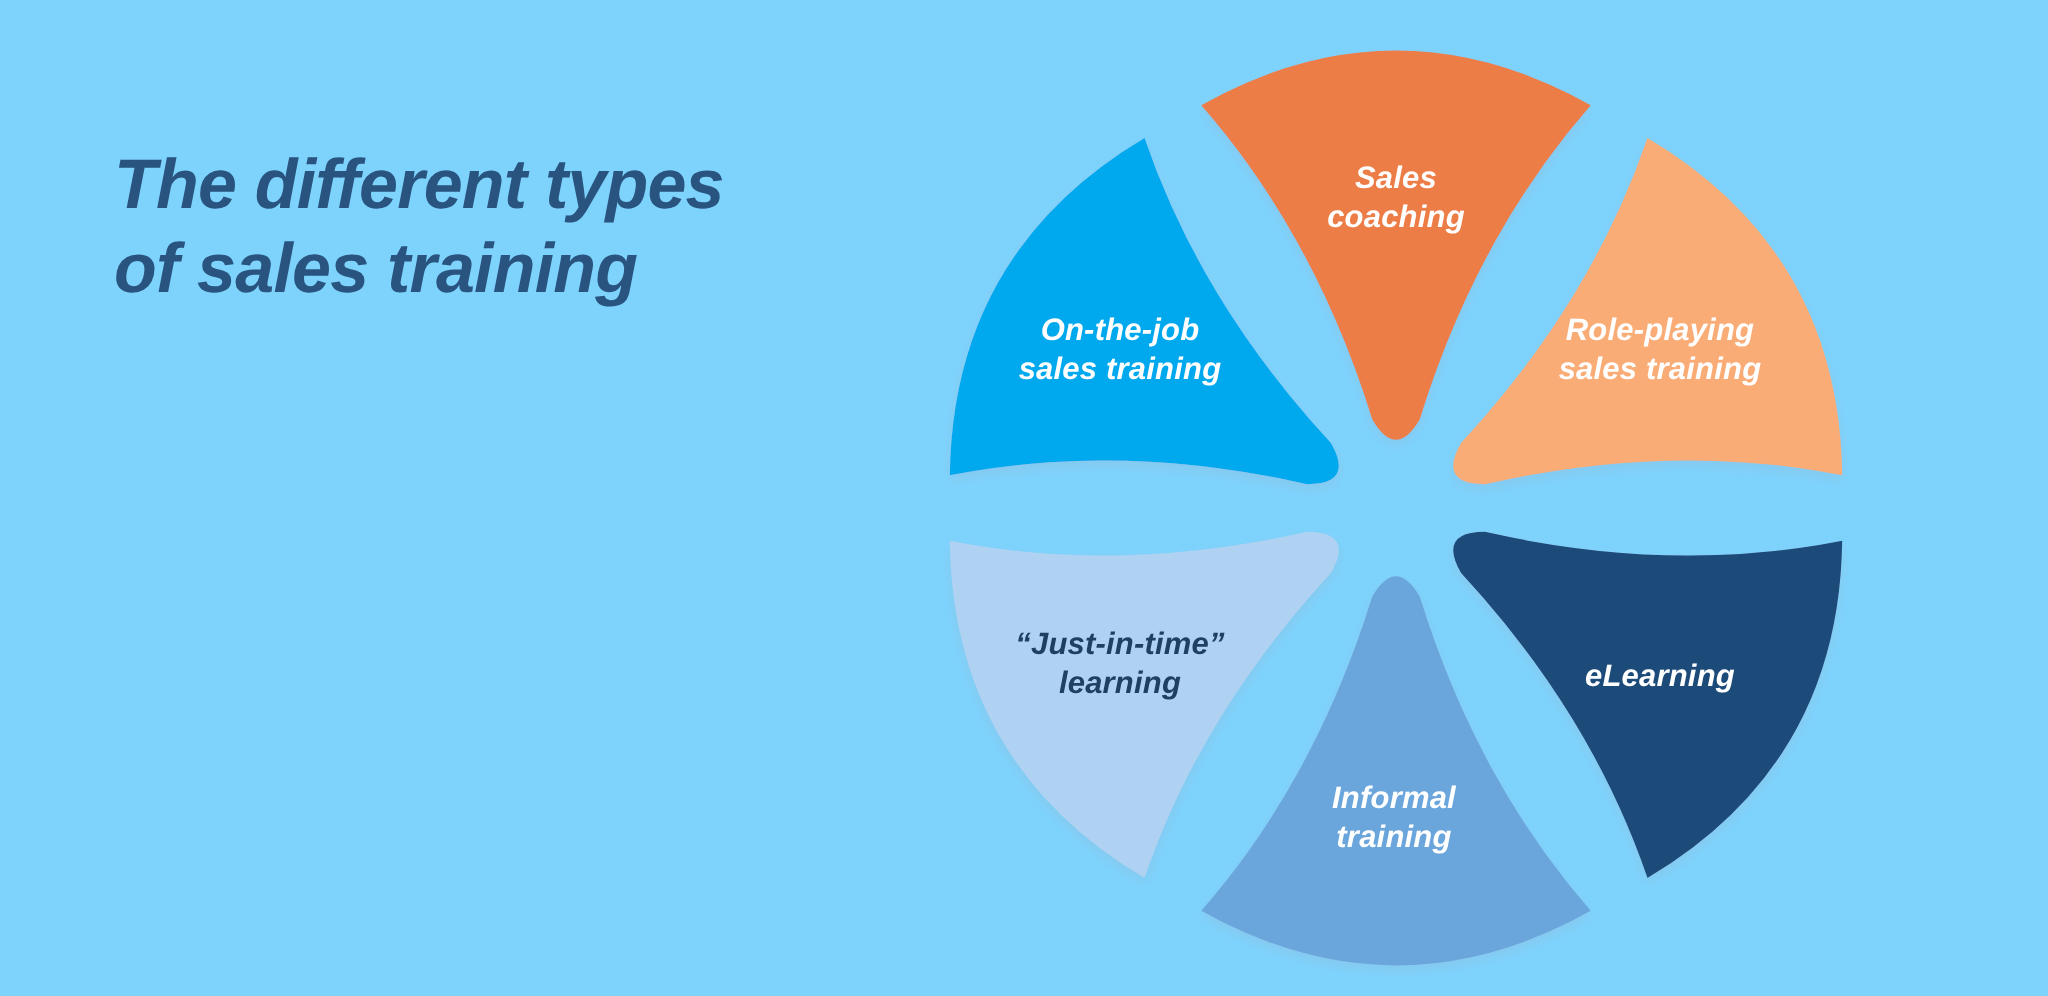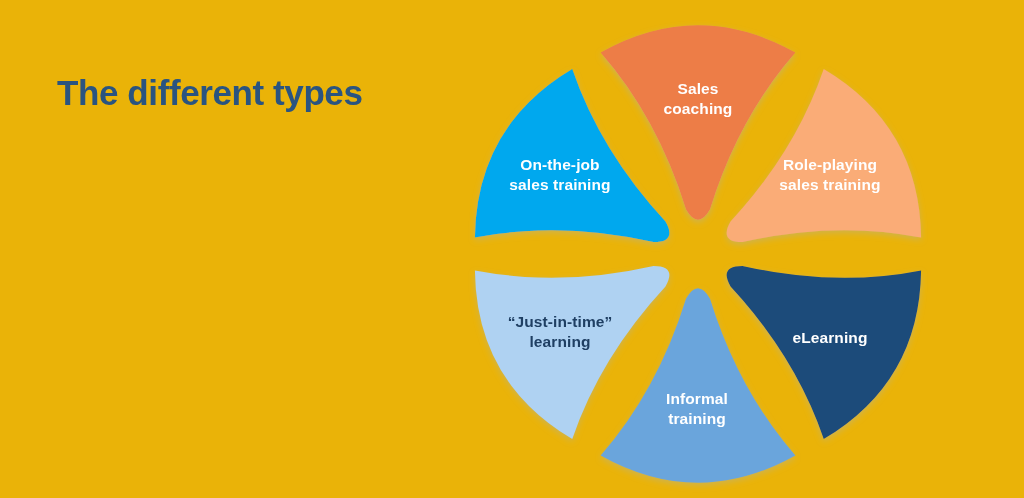--- a/index.html
+++ b/index.html
@@ -52,24 +52,25 @@
     text-anchor: middle;
     letter-spacing: 0.1px;
   }
   .petal-shape {
     stroke: none;
   }
 </style>
 </head>
 <body style="background: rgb(233, 240, 251);">
 
-<div id="infographic" style="background: #eab308;">
+<div id="infographic" style="background: #7dd3fc; font-style: italic;">
 
   <div id="title-block">
     <span class="title-line">The different types</span>
+    <span class="title-line">of sales training</span>
   </div>
 
   <div id="wheel">
     <svg viewBox="0 0 500 496" xmlns="http://www.w3.org/2000/svg">
       <defs>
         <filter id="petal-shadow" x="-25%" y="-25%" width="150%" height="150%">
           <feDropShadow dx="0" dy="2.5" stdDeviation="3" flood-color="#9bb4d4" flood-opacity="0.35"></feDropShadow>
         </filter>
       </defs>
       <g id="petal-layer">

